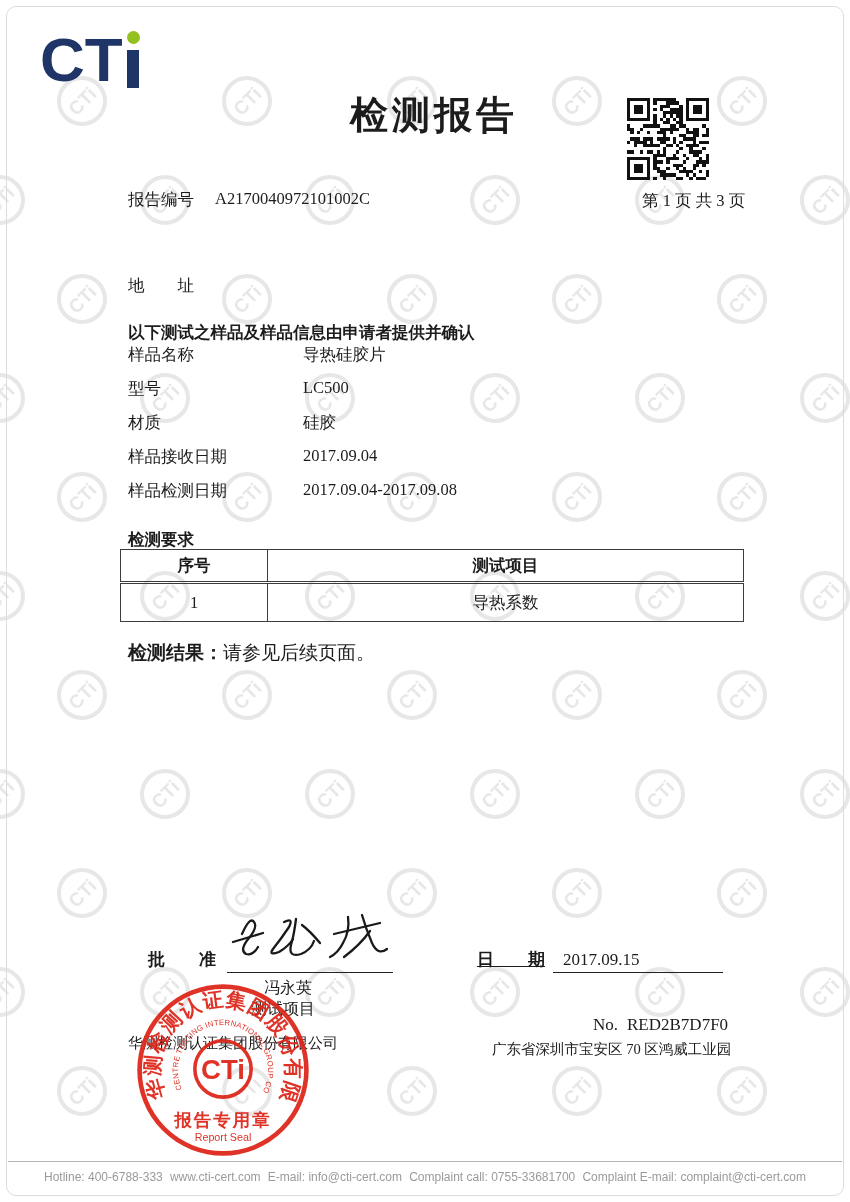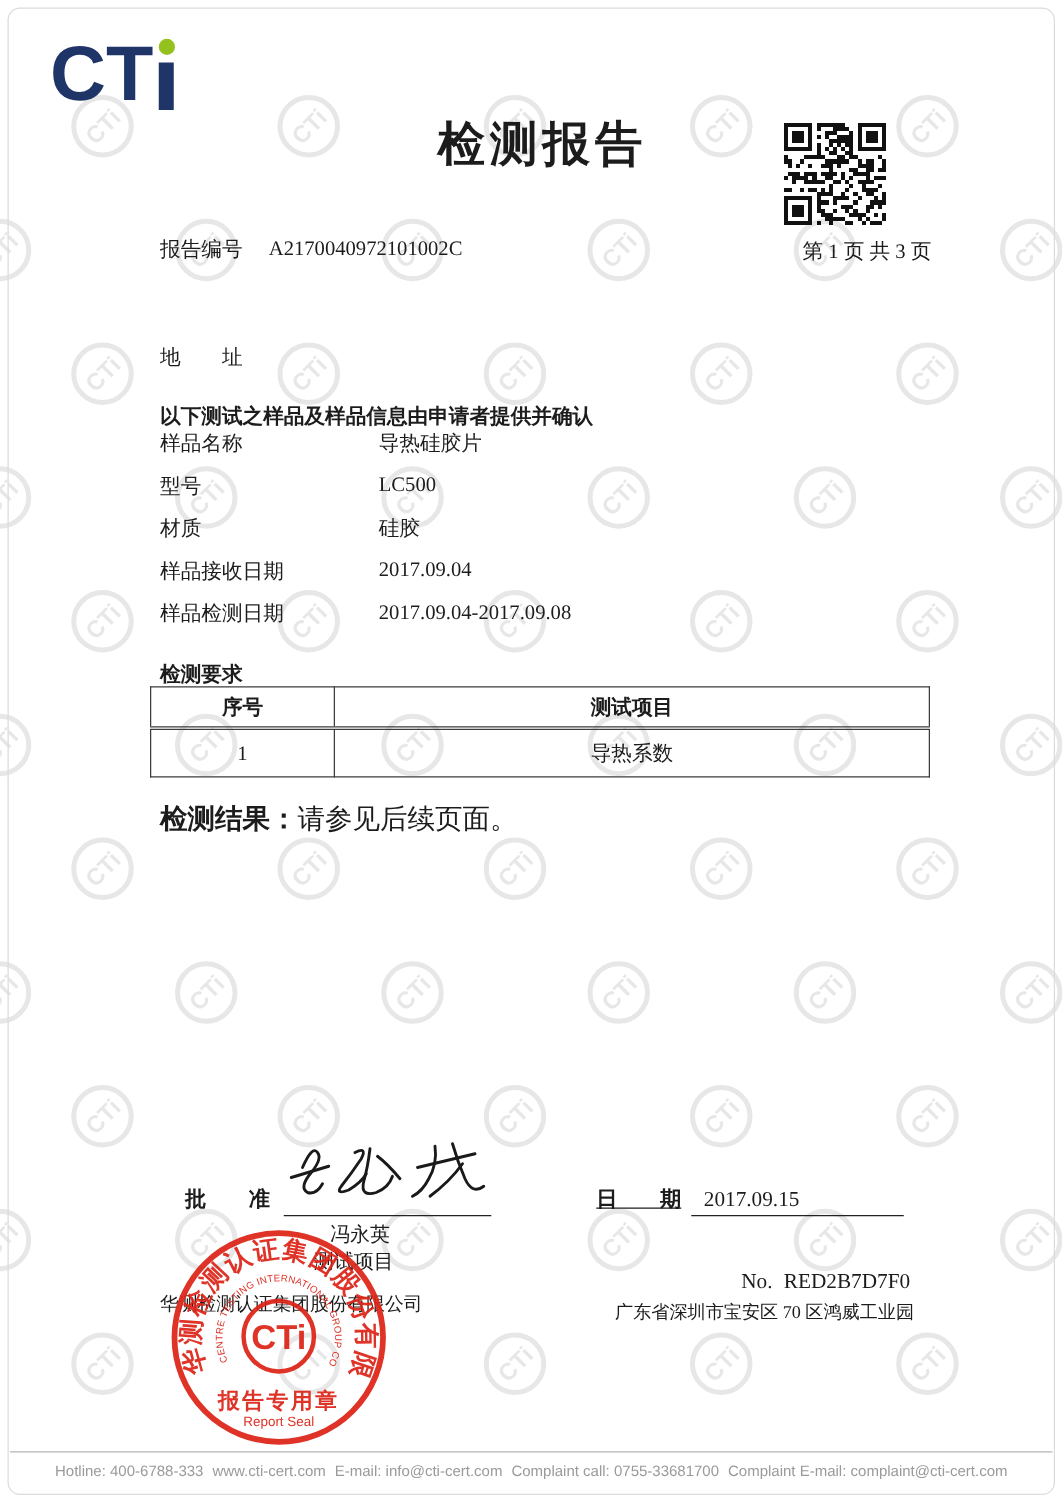--- a/index.html
+++ b/index.html
@@ -37,21 +37,21 @@
   .sec-heading{position:absolute;left:128px;font-size:16.5px;font-weight:bold;white-space:nowrap;}
 
   
   .req-table{position:absolute;left:120px;top:549px;width:624px;border-collapse:collapse;
              font-size:16.5px;text-align:center;table-layout:fixed;}
   .req-table th,.req-table td{border:1px solid #3c3c3c;padding:0;}
   .req-table th{height:31px;font-weight:bold;border-bottom:3px double #3c3c3c;}
   .req-table td{height:37px;font-weight:normal;}
   .col-seq{width:146px;}
 
-  .result-line{position:absolute;left:128px;top:640px;font-size:22px;white-space:nowrap;}
+  .result-line{position:absolute;left:128px;top:640px;font-size:19px;white-space:nowrap;}
   .result-line b{font-weight:bold;}
 
   
   .approve-label{position:absolute;left:148px;top:948px;font-size:17px;font-weight:bold;white-space:nowrap;}
   .sign-svg{position:absolute;left:230px;top:910px;z-index:2;}
   .sign-line-a{position:absolute;left:227px;top:972px;width:166px;border-top:1.5px solid #222;}
   .signer-name{position:absolute;left:264px;top:978px;font-size:16px;}
   .signer-title{position:absolute;left:251px;top:999px;font-size:16px;}
   .date-label{position:absolute;left:477px;top:948px;font-size:17px;font-weight:bold;white-space:nowrap;text-decoration:underline;}
   .date-value{position:absolute;left:563px;top:950px;font-size:17px;}

